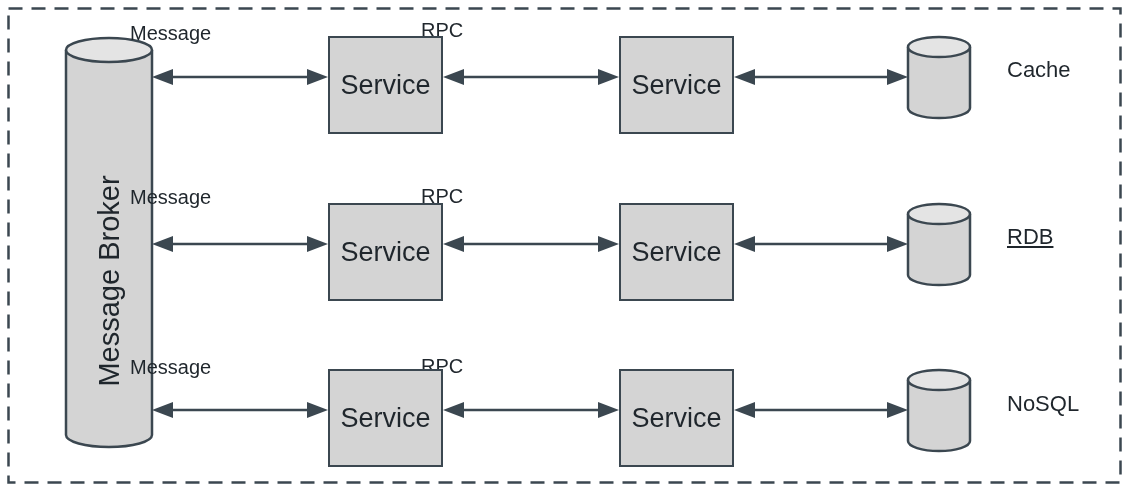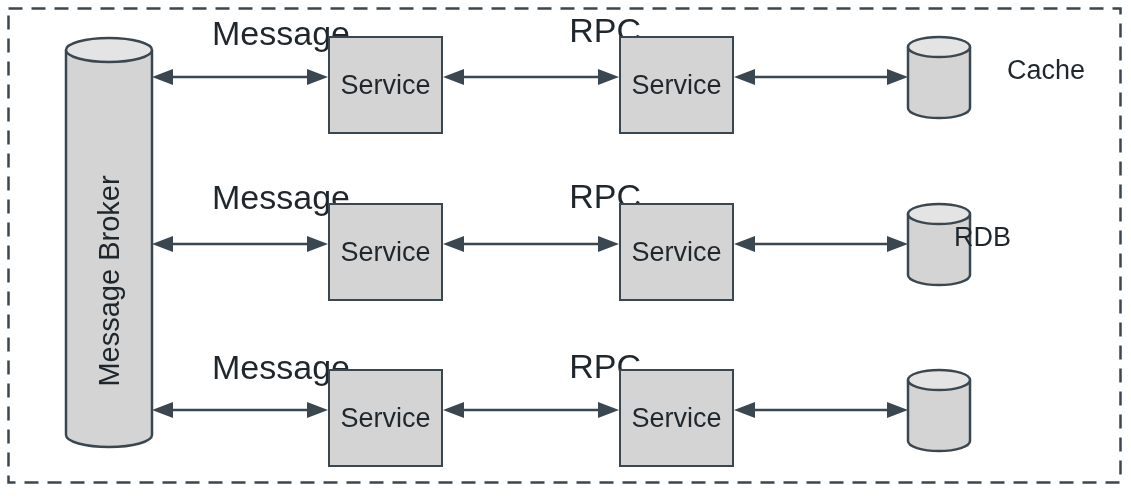--- a/index.html
+++ b/index.html
@@ -29,28 +29,28 @@
     border: 2.5px solid var(--stroke, #3b4750);
     display: flex;
     align-items: center;
     justify-content: center;
     font-size: 27px;
     color: var(--text, #1f262c);
   }
   .edge-label {
     position: absolute;
     width: 220px;
-    text-align: right;
-    font-size: 34px;
+    text-align: left;
+    font-size: 20px;
     line-height: 28px;
     color: var(--text, #1f262c);
   }
   .ds-label {
     position: absolute;
-    font-size: 27px;
+    font-size: 22px;
     line-height: 28px;
     color: var(--text, #1f262c);
   }
   .broker-text {
     font-size: 29px;
     fill: var(--text, #1f262c);
   }
   .cyl-body {
     fill: var(--node-fill, #d4d4d4);
     stroke: var(--stroke, #3b4750);
@@ -157,20 +157,21 @@
   <div class="edge-label" style="left:130px; top:19px;">Message</div>
   <div class="edge-label" style="left:421px; top:16px;">RPC</div>
   <div class="service-box" style="left:328px; top:36px;">Service</div>
   <div class="service-box" style="left:619px; top:36px;">Service</div>
   <div class="ds-label" style="left:1007px; top:56px;">Cache</div>
 
   <div class="edge-label" style="left:130px; top:183px;">Message</div>
   <div class="edge-label" style="left:421px; top:182px;">RPC</div>
   <div class="service-box" style="left:328px; top:203px;">Service</div>
   <div class="service-box" style="left:619px; top:203px;">Service</div>
-  <div class="ds-label" style="left:954px; top:223px;">RDB</div>
+  <div class="ds-label" style="left:1007px; top:223px;text-decoration:underline;">RDB</div>
 
   <div class="edge-label" style="left:130px; top:353px;">Message</div>
   <div class="edge-label" style="left:421px; top:352px;">RPC</div>
   <div class="service-box" style="left:328px; top:369px;">Service</div>
   <div class="service-box" style="left:619px; top:369px;">Service</div>
+  <div class="ds-label" style="left:1007px; top:390px;">NoSQL</div>
 
 </div>
 
 </body></html>

